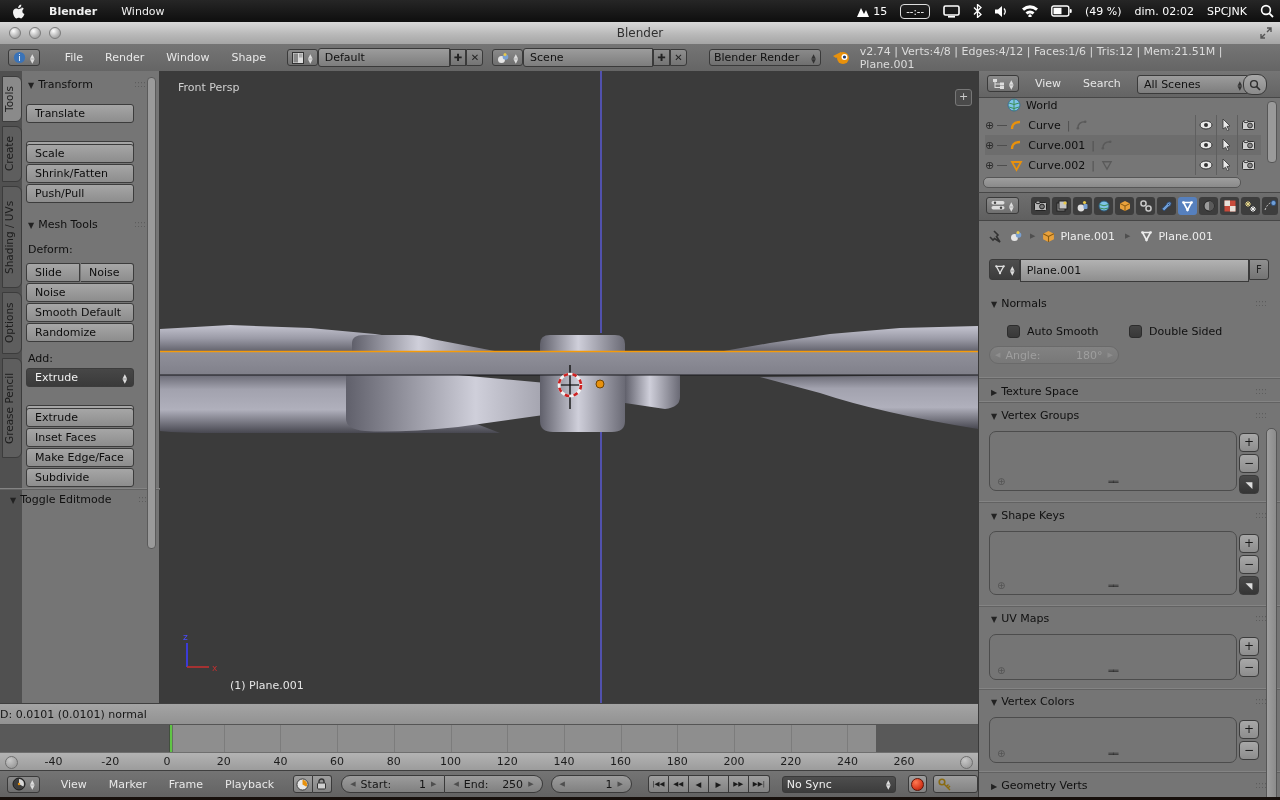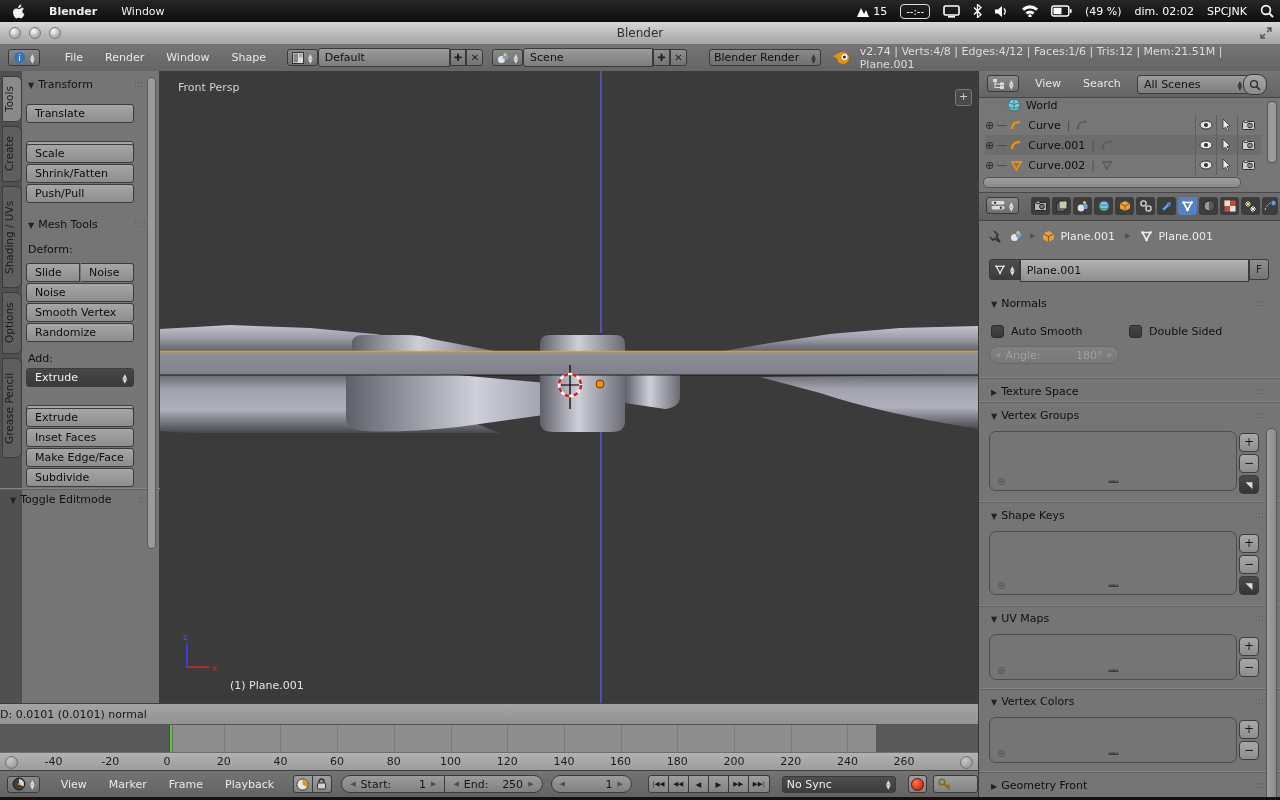--- a/index.html
+++ b/index.html
@@ -228,21 +228,21 @@
     <div class="bbtn" style="top:73px">Scale</div>
     <div class="bbtn" style="top:93px">Shrink/Fatten</div>
     <div class="bbtn" style="top:113px">Push/Pull</div>
 
     <div class="phead" style="left:28px;top:147px"><span class="tri">▼</span><span>Mesh Tools</span></div>
     <div class="grip" style="left:134px;top:148px">::::</div>
     <div class="phead" style="left:28px;top:172px">Deform:</div>
     <div class="bbtn" style="top:192px;width:54px;border-radius:3px 0 0 3px">Slide Ed</div>
     <div class="bbtn" style="top:192px;left:81px;width:53px;border-radius:0 3px 3px 0;border-left:none">Noise</div>
     <div class="bbtn" style="top:212px">Noise</div>
-    <div class="bbtn" style="top:232px">Smooth Vertex</div>
+    <div class="bbtn" style="top:232px">Smooth Default</div>
     <div class="bbtn" style="top:252px">Randomize</div>
     <div class="phead" style="left:28px;top:281px">Add:</div>
     <div class="bbtn" style="top:297px;background:linear-gradient(#474747,#3a3a3a);color:#f0f0f0">
       <span>Extrude</span>
       <span class="stepper" style="position:absolute;right:6px;top:4px">▲<br>▼</span>
     </div>
     <div class="bbtn" style="top:334px">Extrude Region</div>
     <div class="bbtn" style="top:337px">Extrude Individual</div>
     <div class="bbtn" style="top:357px">Inset Faces</div>
     <div class="bbtn" style="top:377px">Make Edge/Face</div>
@@ -576,21 +576,21 @@
             <circle cx="6.5" cy="10" r="1.2" fill="#ddd"></circle>
           </svg>
         <span class="stepper">▲<br>▼</span>
       </span>
       <span class="fieldlight" style="height:21px;flex:1;border-radius:0;background:linear-gradient(#b2b2b2,#8e8e8e)">Plane.001</span>
       <span class="sqbtn" style="height:21px;width:20px;border-radius:0 3px 3px 0">F</span>
     </div>
 
     <div class="phead" style="left:12px;top:104px"><span class="tri">▼</span><span>Normals</span></div>
     <div class="grip" style="left:276px;top:105px">::::</div>
-    <div class="abs" style="left:12px;top:132px">
+    <div class="abs" style="left:28px;top:132px">
       <span class="checkbox"></span><span>Auto Smooth</span>
     </div>
     <div class="abs" style="left:150px;top:132px">
       <span class="checkbox"></span><span>Double Sided</span>
     </div>
     <div class="slider" style="left:10px;top:153px;width:130px">
       <span class="arr" style="margin:0 5px;color:#8e8e8e">◀</span>
         <span>Angle:</span>
       <span style="margin-left:auto">180°</span>
         <span class="arr" style="margin:0 5px;color:#8e8e8e">▶</span>
@@ -636,21 +636,21 @@
     <div class="phead" style="left:12px;top:502px"><span class="tri">▼</span><span>Vertex Colors</span></div>
     <div class="grip" style="left:276px;top:503px">::::</div>
     <div class="listbox" style="top:524px;height:44px">
       <span class="listplus">⊕</span>
       <span class="listgrip">══</span>
     </div>
     <div class="sidebtn" style="top:527px">+</div>
     <div class="sidebtn" style="top:548px">−</div>
     <div class="sep" style="top:578px"></div>
 
-    <div class="phead" style="left:12px;top:586px"><span class="tri">▶</span><span>Geometry Front</span></div>
+    <div class="phead" style="left:12px;top:586px"><span class="tri">▶</span><span>Geometry Verts</span></div>
     <div class="grip" style="left:276px;top:587px">::::</div>
 
     <div id="propvscroll"></div>
   </div>
 
   <div id="dbar" class="abs">
     <span style="">D: 0.0101 (0.0101) normal</span>
   </div>
 
   <div id="tlchannel" class="abs">

